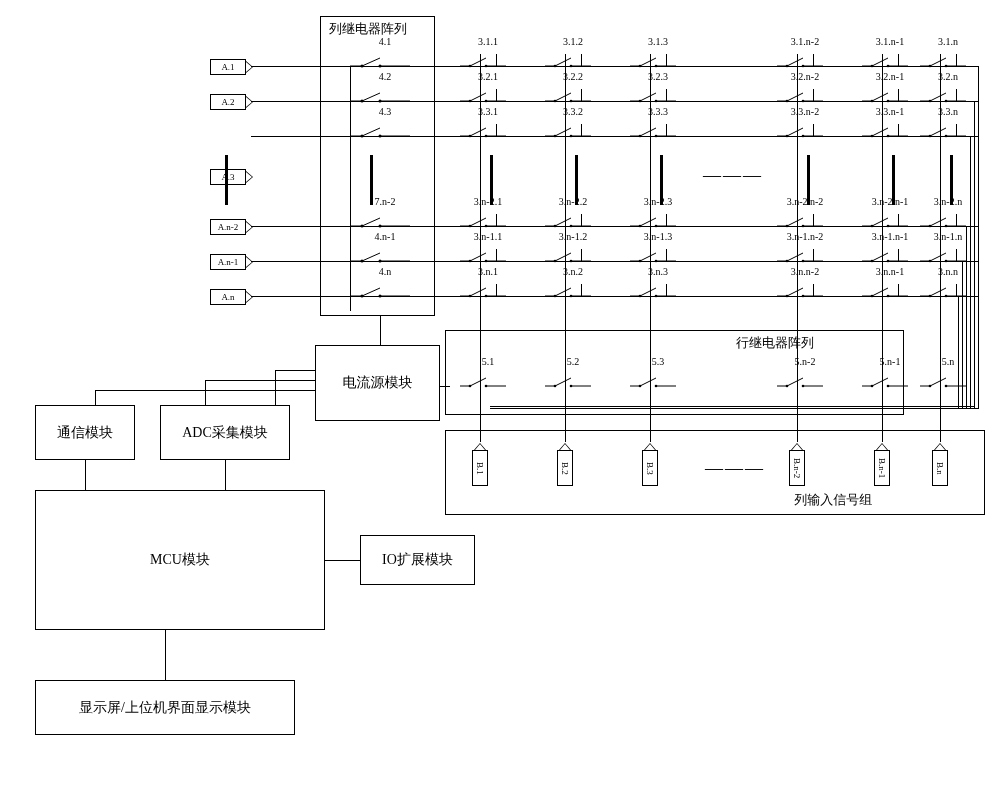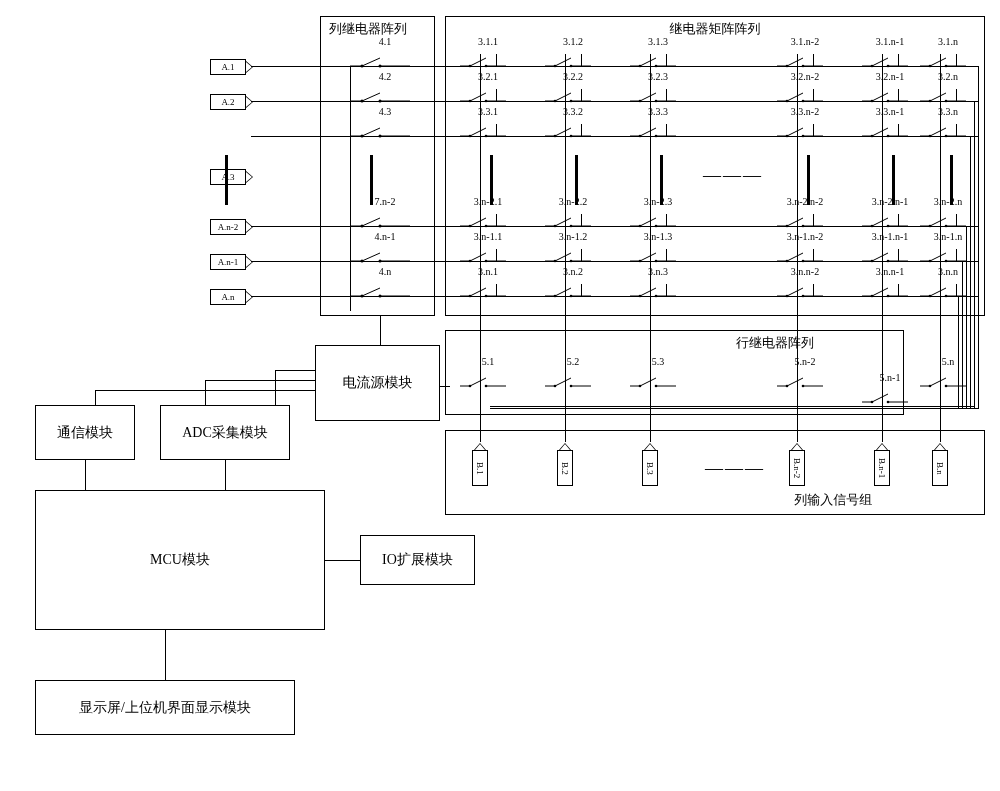--- a/index.html
+++ b/index.html
@@ -152,23 +152,20 @@
 </head>
 <body>
 
 <div class="diagram">
 
 
   <div class="box nobg" style="left:310px; top:6px; width:115px; height:300px;">
     <span class="label-tl">列继电器阵列</span>
   </div>
 
-  <div class="box nobg" style="left:435px; top:6px; width:540px; height:300px;">
-    <span class="label-tc">继电器矩阵阵列</span>
-  </div>
 
   <div class="box nobg" style="left:435px; top:320px; width:459px; height:85px;">
     <span class="label-tc" style="left:72%;">行继电器阵列</span>
   </div>
 
   <div class="box nobg" style="left:435px; top:420px; width:540px; height:85px;">
     <span class="label-tc" style="left:72%; top:auto; bottom:5px;">列输入信号组</span>
   </div>
 
   <div class="box" style="left:305px; top:335px; width:125px; height:76px;">
@@ -740,21 +737,21 @@
       <div class="relay" style="left: 767px; top: 346px; width: 56px;">
         <span class="rlabel">5.n-2</span>
         <svg width="46" height="20" style="overflow:visible;">
           <line x1="0" y1="18" x2="10" y2="18" stroke="#000"></line>
           <line x1="10" y1="18" x2="26" y2="10" stroke="#000"></line>
           <line x1="26" y1="18" x2="46" y2="18" stroke="#000"></line>
           <circle cx="10" cy="18" r="1.3" fill="#000"></circle>
           <circle cx="26" cy="18" r="1.3" fill="#000"></circle>
         </svg>
       </div>
-      <div class="relay" style="left: 852px; top: 346px; width: 56px; margin-top: 16px;">
+      <div class="relay" style="left: 852px; top: 346px; width: 56px;">
         <span class="rlabel">5.n-1</span>
         <svg width="46" height="20" style="overflow:visible;">
           <line x1="0" y1="18" x2="10" y2="18" stroke="#000"></line>
           <line x1="10" y1="18" x2="26" y2="10" stroke="#000"></line>
           <line x1="26" y1="18" x2="46" y2="18" stroke="#000"></line>
           <circle cx="10" cy="18" r="1.3" fill="#000"></circle>
           <circle cx="26" cy="18" r="1.3" fill="#000"></circle>
         </svg>
       </div>
       <div class="relay" style="left: 910px; top: 346px; width: 56px;">

